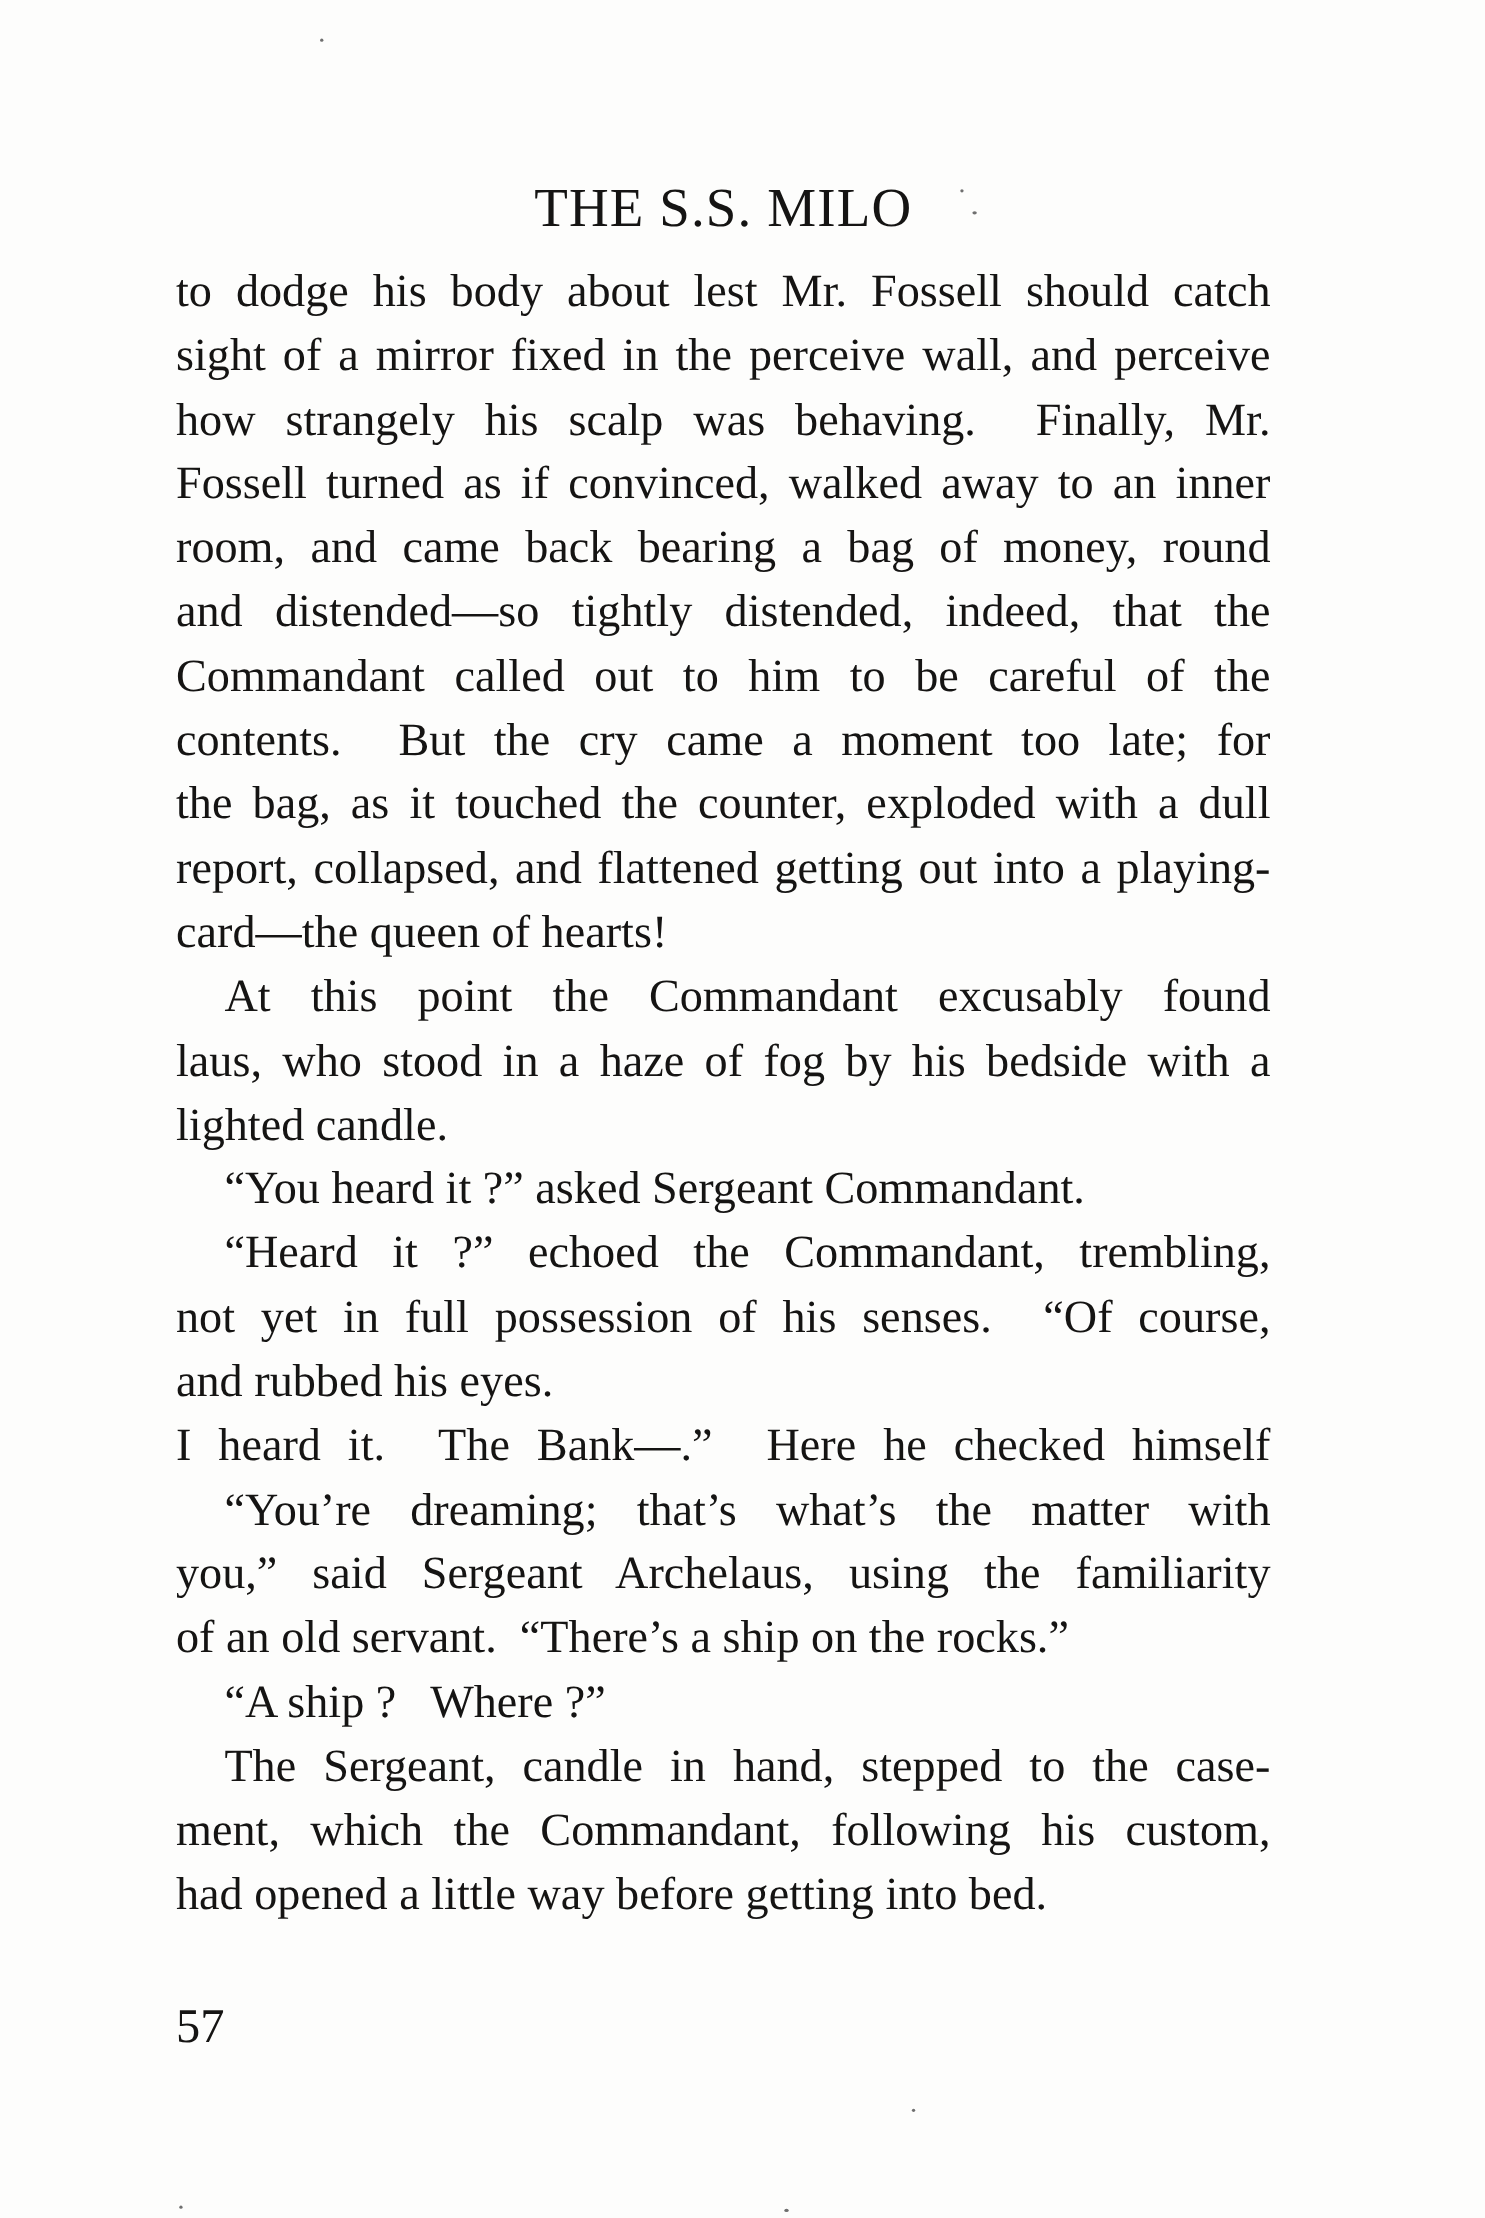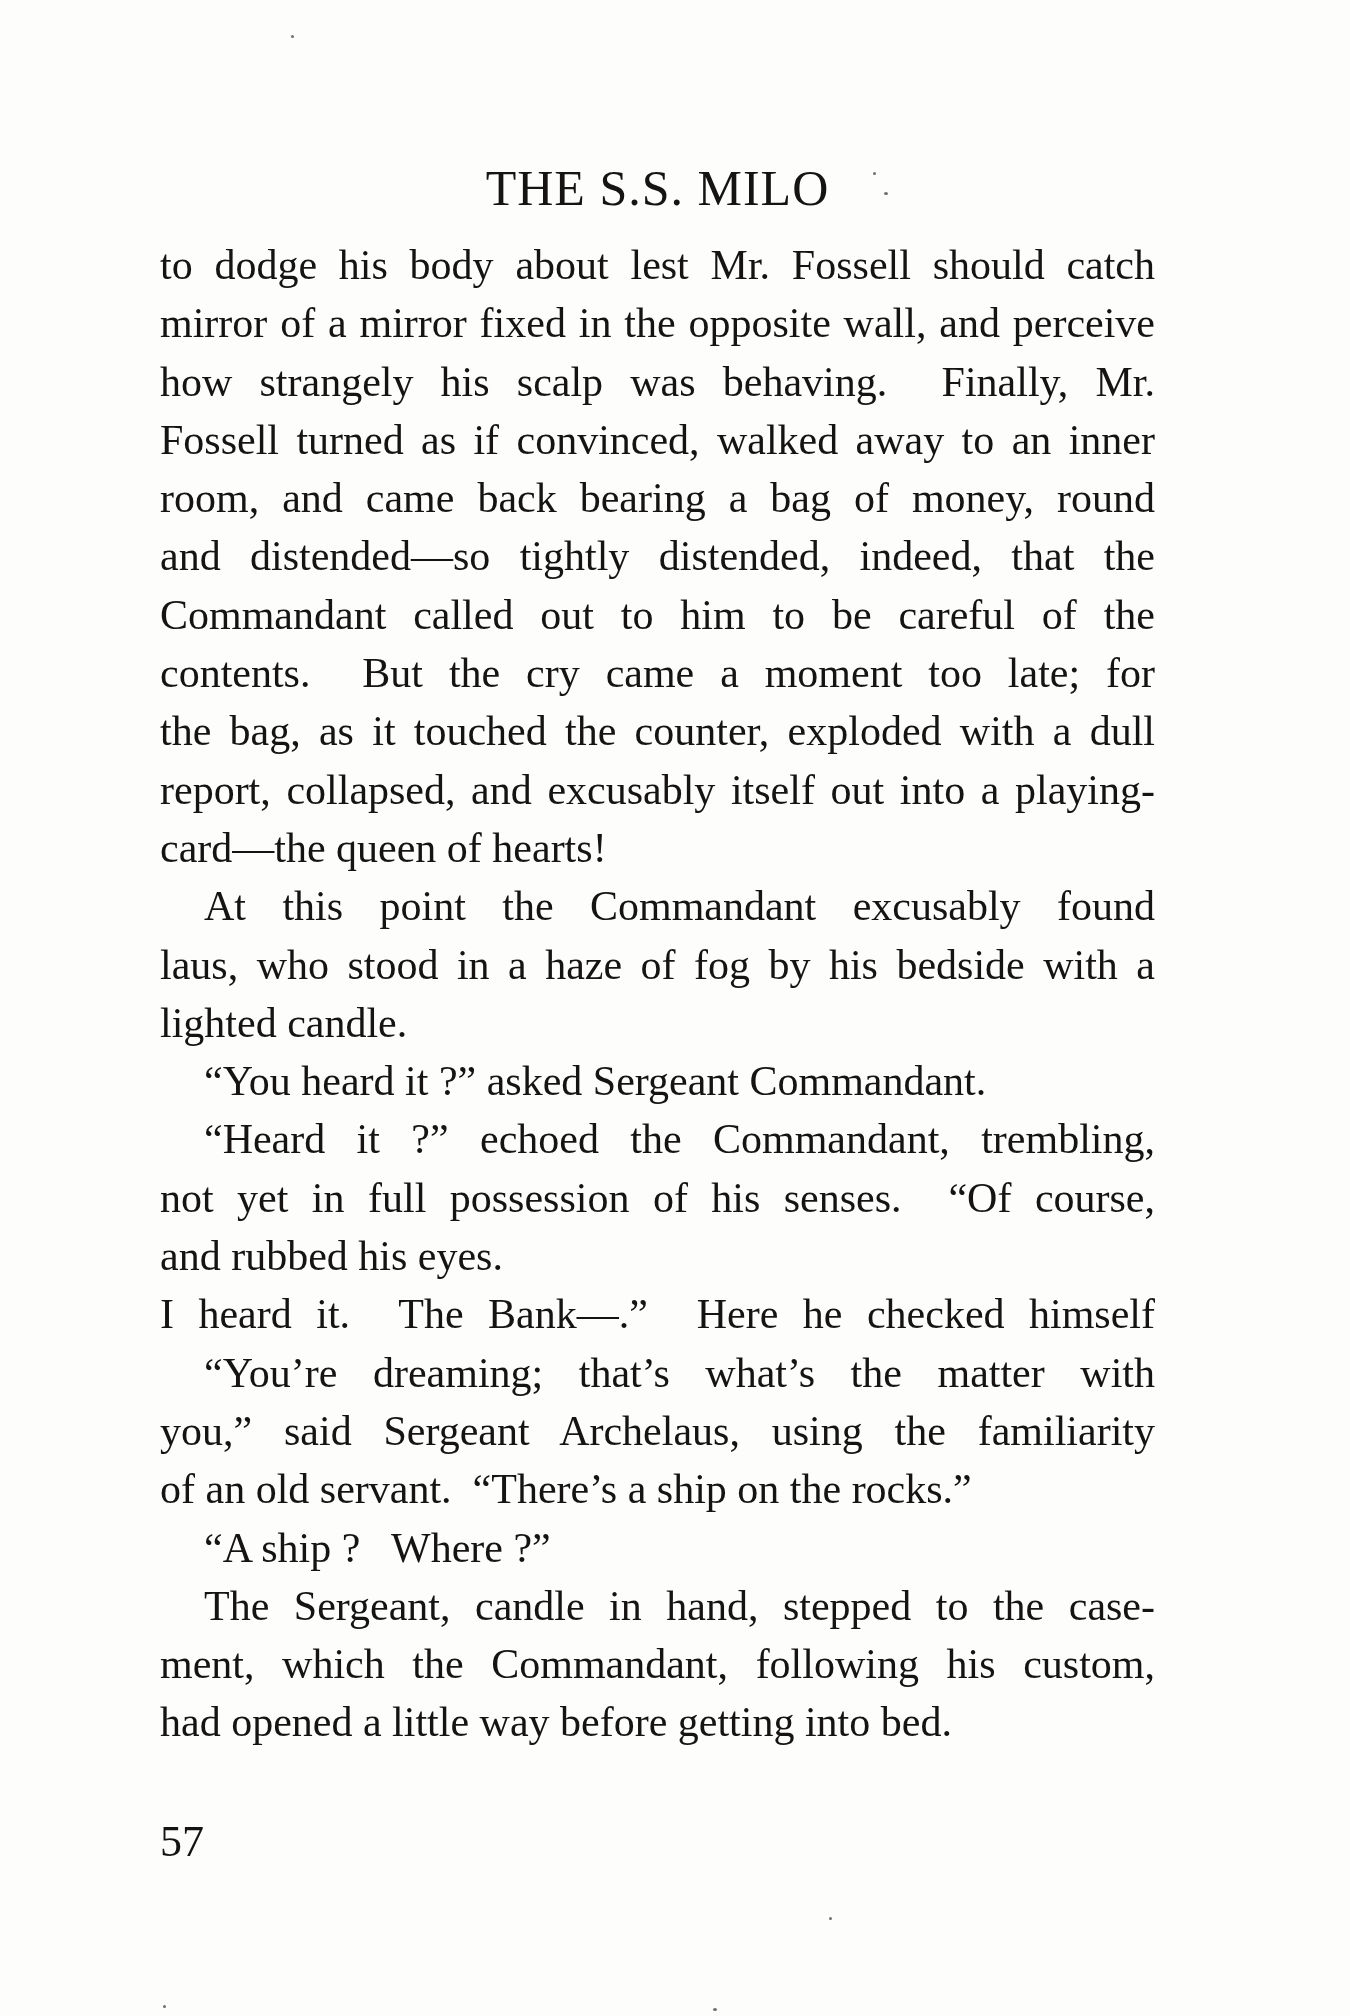--- a/index.html
+++ b/index.html
@@ -65,29 +65,29 @@
 </style>
 </head>
 <body>
 
 <div class="page">
 
   <div class="running-head">THE S.S. MILO</div>
 
   <div class="textblock" id="textblock">
       <div class="line">to dodge his body about lest Mr. Fossell should catch</div>
-      <div class="line">mirror of a mirror fixed in the opposite wall, and perceive</div>
+      <div class="line">sight of a mirror fixed in the perceive wall, and perceive</div>
       <div class="line">how strangely his scalp was behaving.  Finally, Mr.</div>
       <div class="line">Fossell turned as if convinced, walked away to an inner</div>
       <div class="line">room, and came back bearing a bag of money, round</div>
       <div class="line">and distended—so tightly distended, indeed, that the</div>
       <div class="line">Commandant called out to him to be careful of the</div>
       <div class="line">contents.  But the cry came a moment too late; for</div>
       <div class="line">the bag, as it touched the counter, exploded with a dull</div>
-      <div class="line">report, collapsed, and excusably itself out into a playing-</div>
+      <div class="line">report, collapsed, and flattened getting out into a playing-</div>
       <div class="line lastline">card—the queen of hearts!</div>
       <div class="line indent">At this point the Commandant excusably found</div>
       <div class="line">laus, who stood in a haze of fog by his bedside with a</div>
       <div class="line lastline">lighted candle.</div>
       <div class="line lastline indent">“You heard it ?” asked Sergeant Commandant.</div>
       <div class="line indent">“Heard it ?” echoed the Commandant, trembling,</div>
       <div class="line">not yet in full possession of his senses.  “Of course,</div>
       <div class="line lastline">and rubbed his eyes.</div>
       <div class="line">I heard it.  The Bank—.”  Here he checked himself</div>
       <div class="line indent">“You’re dreaming; that’s what’s the matter with</div>

